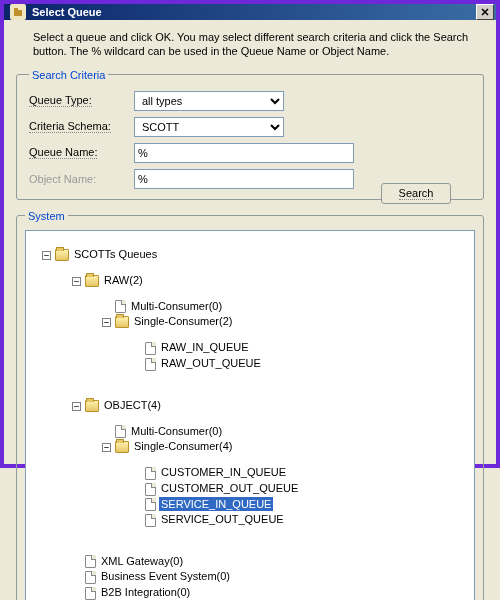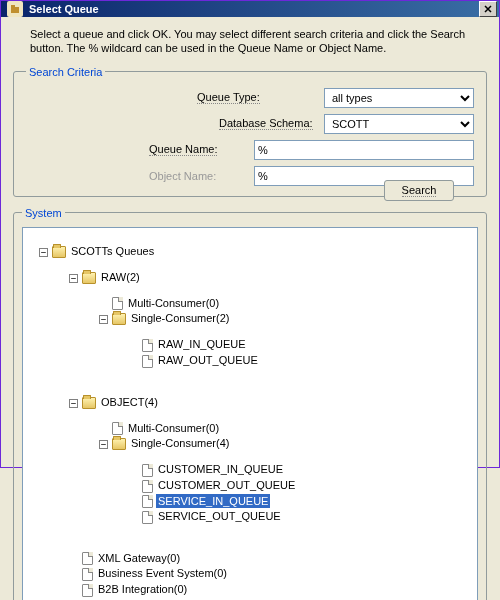--- a/index.html
+++ b/index.html
@@ -1,26 +1,26 @@
 <!DOCTYPE html>
 <html><head>
 <meta charset="utf-8">
 <style>
 * { box-sizing: border-box; font-family: Tahoma, Arial, sans-serif; font-size: 11px; }
 body { margin: 0; padding: 0; background: #ece9d8; width: 500px; height: 600px; overflow: hidden; }
-.window { width: 500px; height: 468px; border: 1px solid #6d28d9; display: flex; flex-direction: column; }
+.window { width: 500px; height: 468px; border: 4px solid #6d28d9; display: flex; flex-direction: column; }
 .titlebar { background: linear-gradient(to right, #0a246a, #3a6ea5); color: #fff; height: 22px; display: flex; align-items: center; padding: 0 2px 0 6px; }
 .titlebar .icon { width: 16px; height: 16px; background: #f0e6c0; border-radius: 2px; margin-right: 6px; display: flex; align-items: center; justify-content: center; }
 .titlebar .title { flex: 1; font-weight: bold; }
 .closebtn { width: 18px; height: 16px; background: #d4d0c8; border: 1px solid #fff; border-right-color: #404040; border-bottom-color: #404040; color: #000; display: flex; align-items: center; justify-content: center; font-weight: bold; font-family: Arial; }
 .content { flex: 1; padding: 10px 12px 8px 12px; display: flex; flex-direction: column; }
 .instructions { margin-bottom: 10px; line-height: 1.3; margin-left: 17px; }
 fieldset { border: 1px solid #919b9c; border-radius: 3px; padding: 10px 12px; margin: 0 0 10px 0; }
 legend { color: #0046d5; padding: 0 3px; }
-.form-row { display: flex; align-items: center; margin-bottom: 6px; justify-content: flex-end; }
+.form-row { display: flex; align-items: center; margin-bottom: 6px; }
 .form-row label { width: 105px; }
 .dotted { border-bottom: 1px dotted #888; display: inline-block; }
 .disabled-label { color: #999; }
 select, input[type=text] { border: 1px solid #7f9db9; padding: 1px 3px; height: 20px; background: #fff; }
 button { background: #ece9d8; border: 1px solid #919b9c; border-radius: 3px; padding: 3px 14px; cursor: pointer; min-width: 70px; }
 button.default { border: 2px solid #3a6ea5; padding: 2px 14px; }
 .search-btn-wrap { position: absolute; right: 32px; top: 102px; border-radius: 9px; }
 .queues-fieldset { flex: 1; display: flex; flex-direction: column; padding: 8px; }
 .tree-container { flex: 1; background: #fff; border: 1px solid #7f9db9; overflow: auto; padding: 4px 2px; }
 .tree ul { list-style: none; margin: 12px; padding-left: 18px; }
@@ -57,26 +57,26 @@
         </svg>
     </span>
   </div>
   <div class="content">
     <div class="instructions">Select a queue and click OK. You may select different search criteria and click the Search button. The % wildcard can be used in the Queue Name or Object Name.</div>
 
     <fieldset style="position:relative;">
       <legend>Search Criteria</legend>
       <div class="form-row">
         <label><span class="dotted">Queue Type:</span></label>
-        <select style="width:150px;margin-left:22px;">
+        <select style="width:150px;">
           <option>all types</option>
         </select>
       </div>
       <div class="form-row">
-        <label><span class="dotted">Database Schema:</span></label>
+        <label><span class="dotted">Criteria Schema:</span></label>
         <select style="width:150px;">
           <option>SCOTT</option>
         </select>
       </div>
       <div class="form-row">
         <label><span class="dotted">Queue Name:</span></label>
         <input type="text" style="width: 220px;" value="%">
       </div>
       <div class="form-row" style="margin-bottom:0;">
         <label class="disabled-label"><span>Object Name:</span></label>

